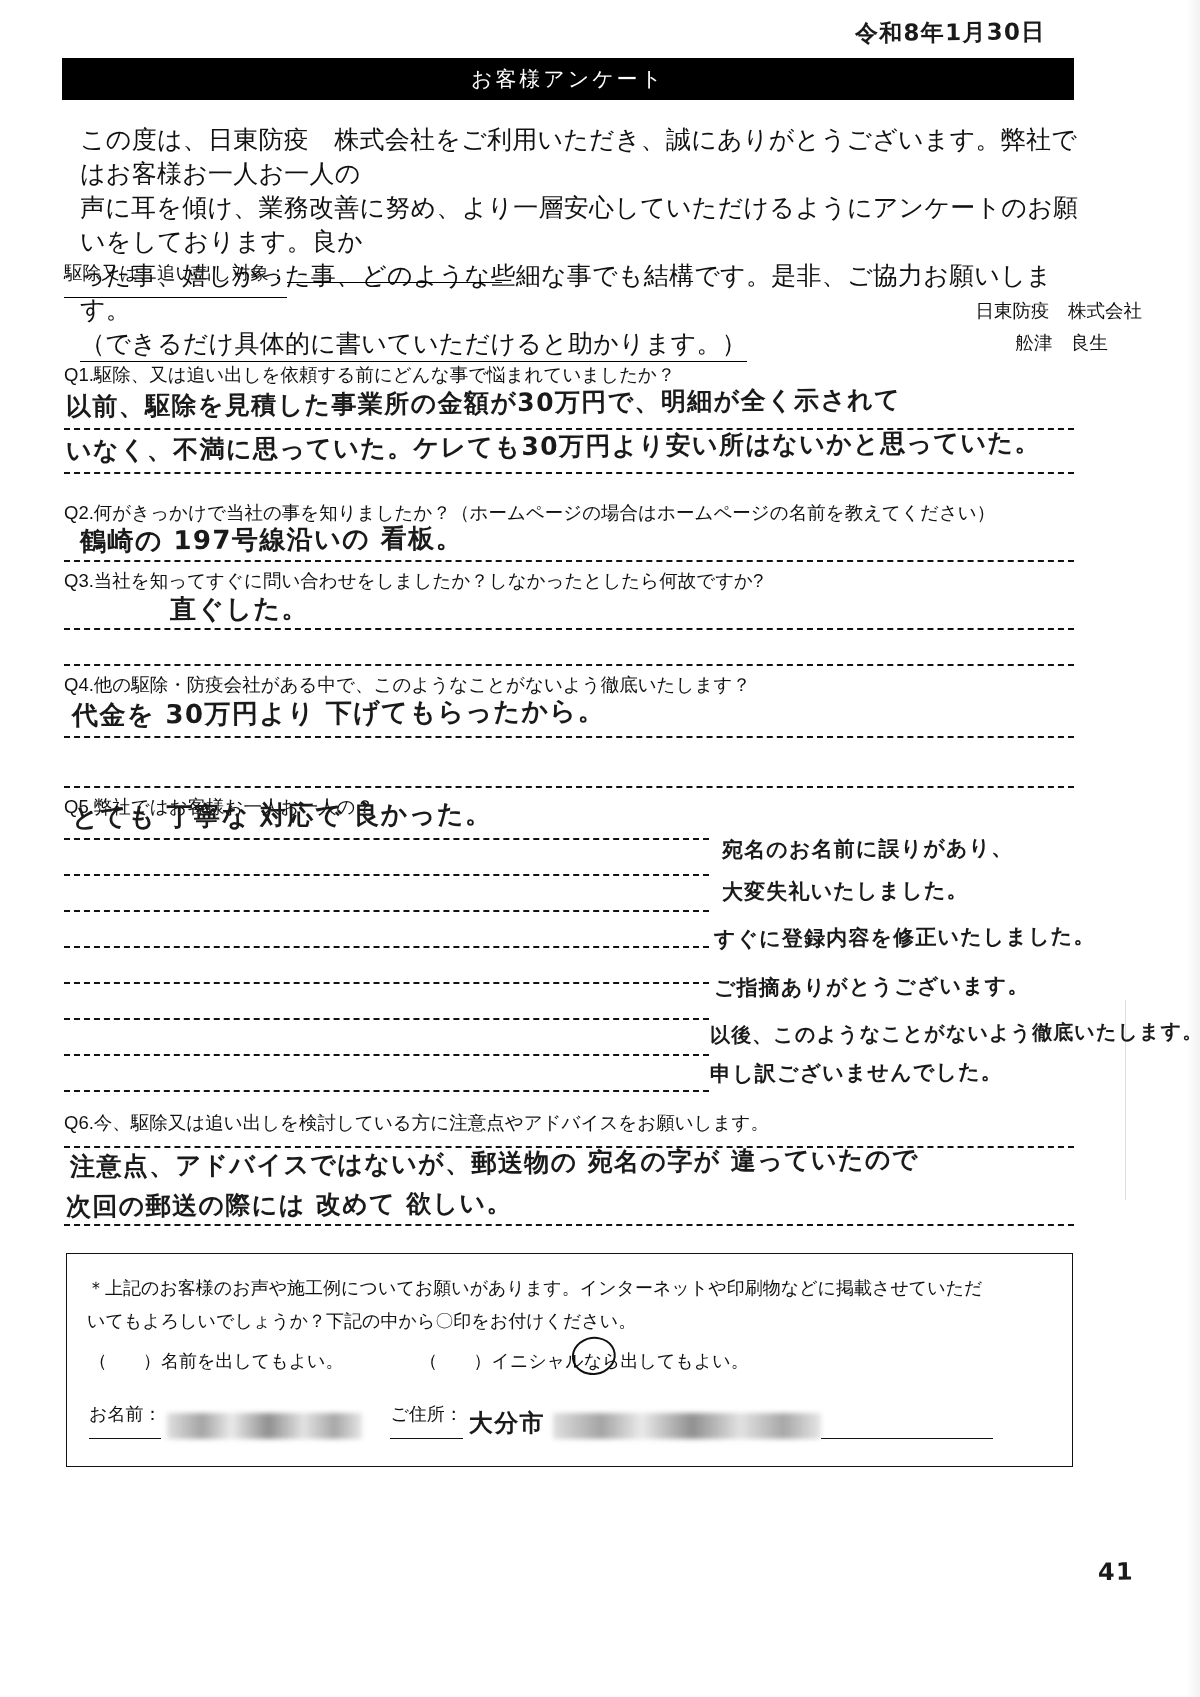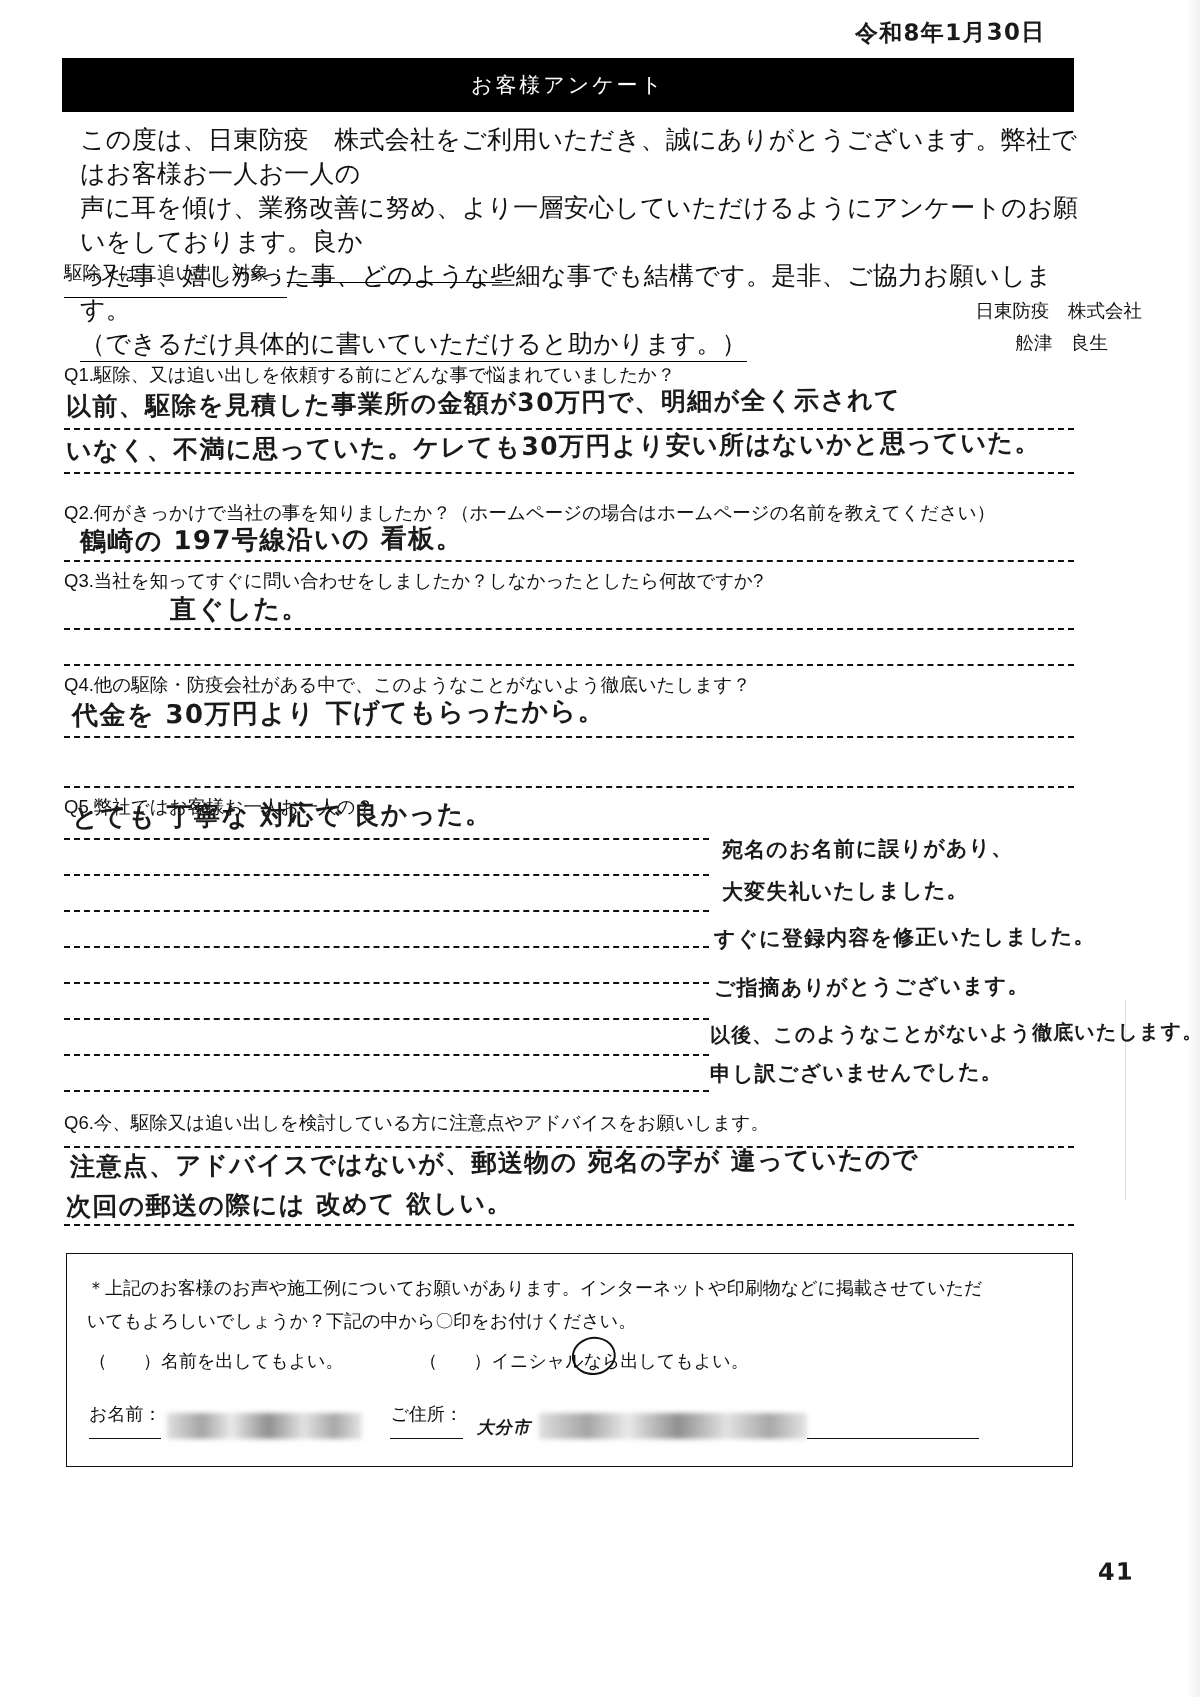--- a/index.html
+++ b/index.html
@@ -26,21 +26,21 @@
 
   
   .date{
     position:absolute;left:855px;top:18px;
     font-size:23px;
   }
 
   
   .titlebar{
     position:absolute;left:62px;top:58px;
-    width:1012px;height:54px;
+    width:1012px;height:42px;
     background:#000;
     color:#fff;
     display:flex;align-items:center;justify-content:center;
     font-size:21px;letter-spacing:.14em;
   }
 
   
   .intro{
     position:absolute;left:80px;top:122px;width:1010px;
     font-size:25px;line-height:34px;letter-spacing:.01em;
@@ -221,21 +221,21 @@
       <span class="gap"></span>
       <span>（　　）イニシャルなら出してもよい。</span>
     </div>
     <div class="circle-mark hw"></div>
 
     <div class="field-row">
       <span class="field-label">お名前：</span>
       <span class="redact" style="width:195px"></span>
       <span style="display:inline-block;width:28px"></span>
       <span class="field-label">ご住所：</span>
-      <span class="hw" style="font-size:17px;margin:0 2px 0 14px;transform:none;font-style:italic;">大分市</span>
+      <span class="hw" style="font-size:24px;margin:0 2px 0 6px;transform:none;">大分市</span>
       <span class="redact" style="width:268px"></span>
       <span class="underline-long" style="width:172px"></span>
     </div>
   </div>
 
   <div class="pageno hw">41</div>
 
 </div>
 
 </body></html>

